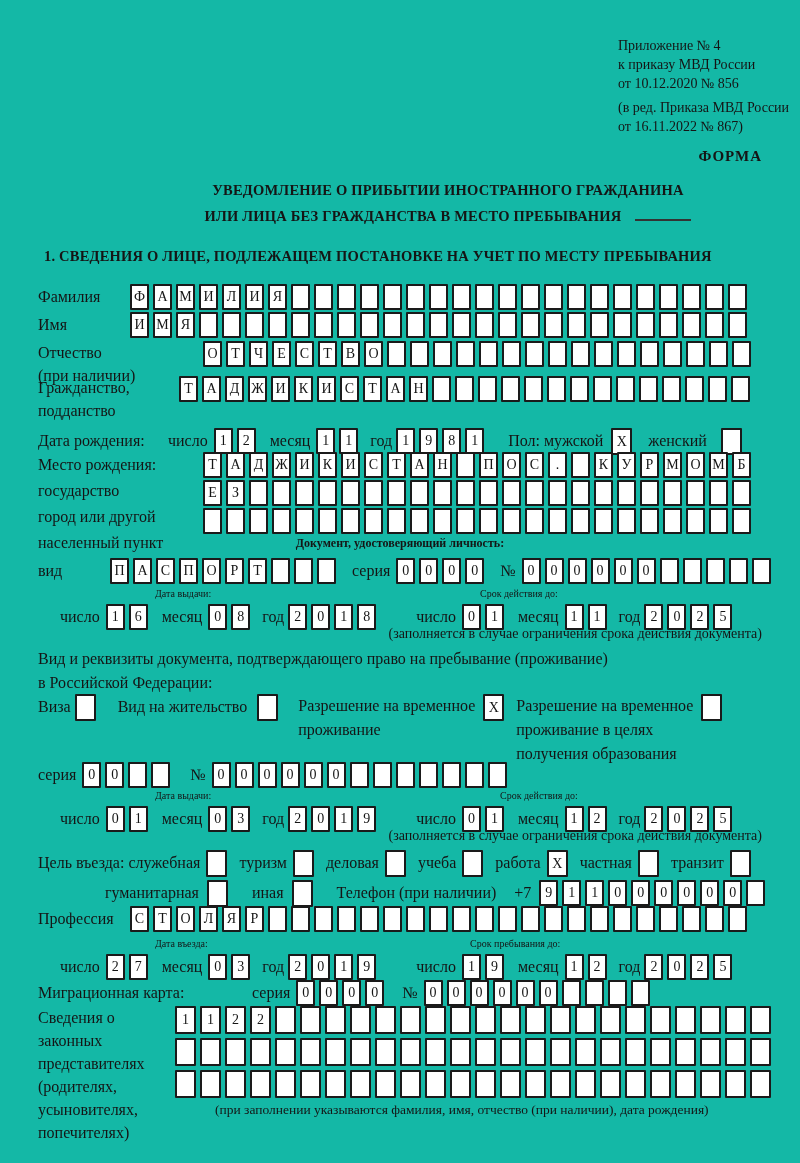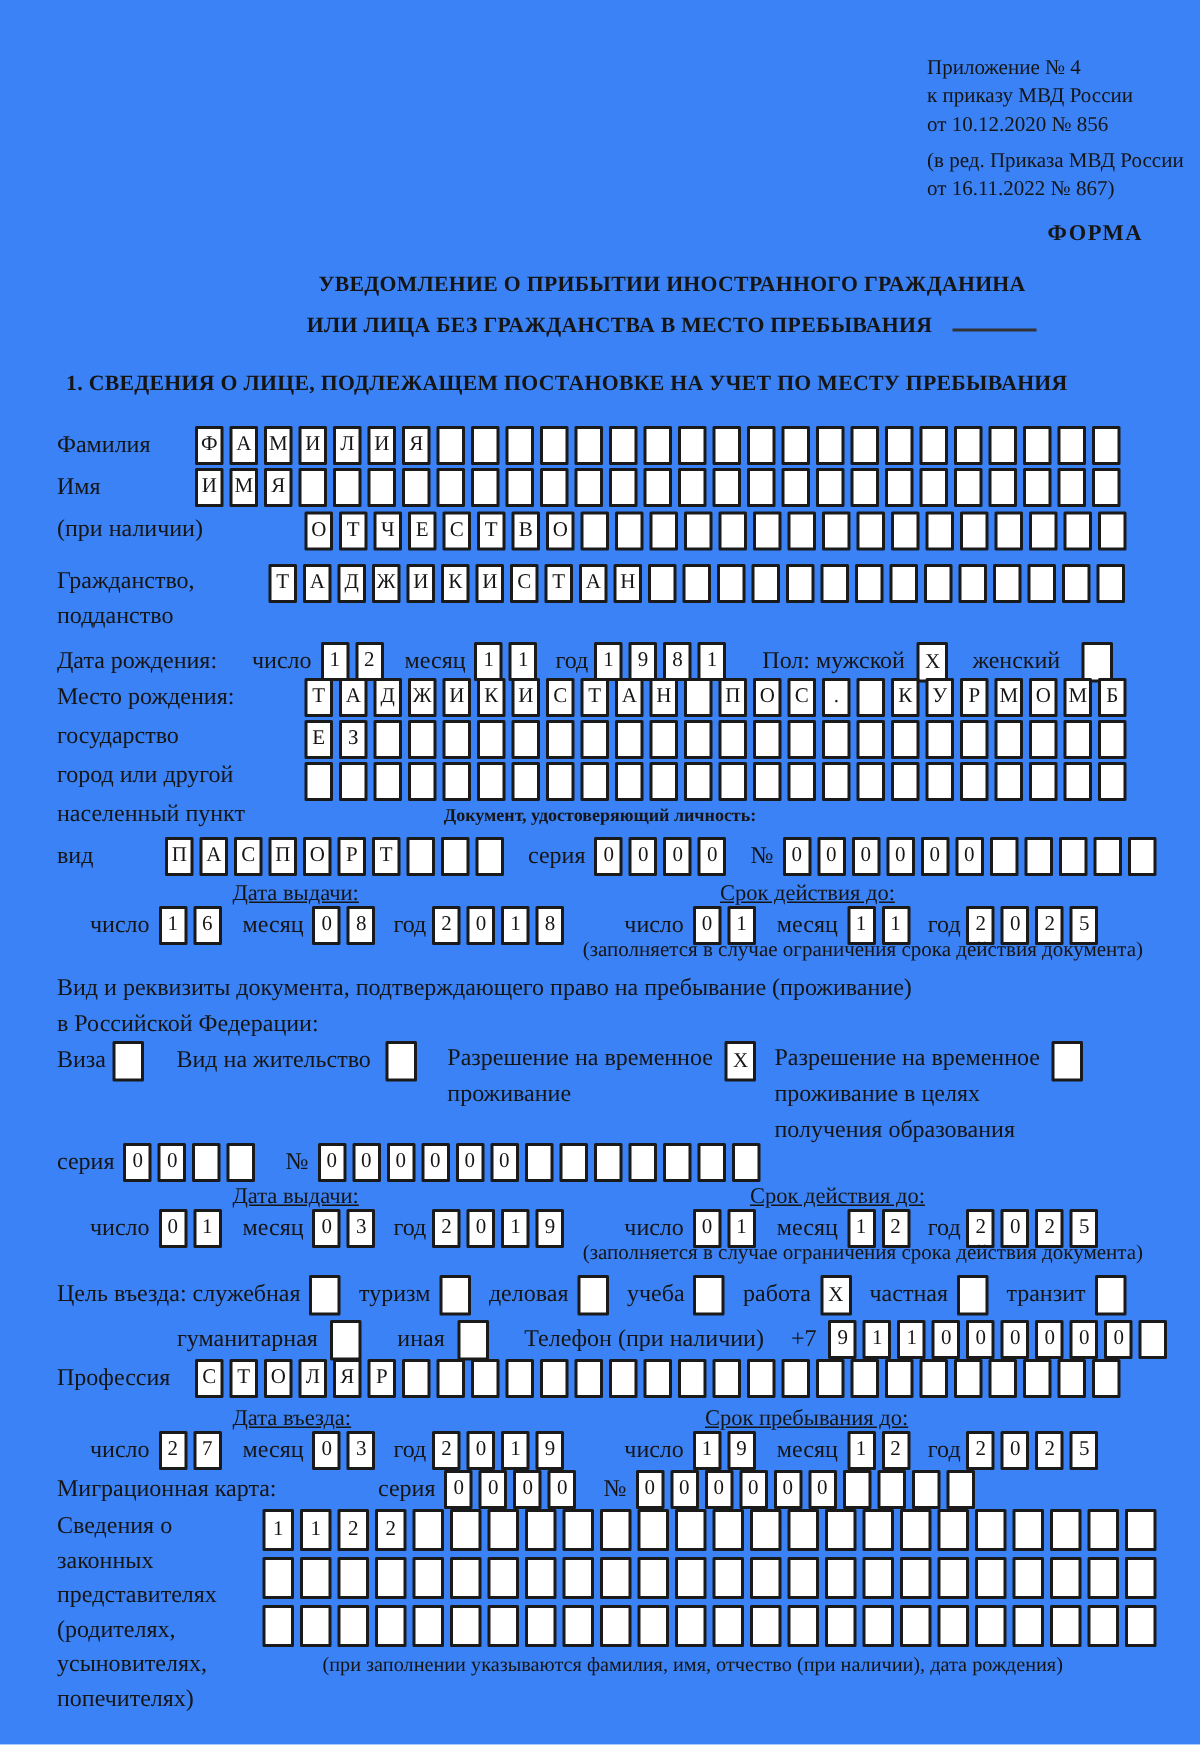--- a/index.html
+++ b/index.html
@@ -1,16 +1,16 @@
 <!DOCTYPE html>
 <html><head>
 <meta charset="utf-8">
 <style>
   html,body{margin:0;padding:0;background:#fff;}
-  .page{position:relative;width:800px;height:1163px;background:#3b82f6;overflow:hidden;
+  .page{position:relative;width:800px;height:1163px;background:#14b8a6;overflow:hidden;
         font-family:"Liberation Serif","DejaVu Serif",serif;color:#151515;font-size:16px;}
   .abs{position:absolute;}
   .ref{font-size:14px;line-height:19px;}
   .ref .gap{margin-top:5px;}
   .forma{font-weight:bold;font-size:15px;letter-spacing:1px;width:762px;text-align:right;}
   .title{width:100%;text-align:center;font-weight:bold;font-size:14.5px;letter-spacing:.2px;margin-left:48px;}
   .uline{display:inline-block;width:56px;border-bottom:2px solid #333;margin-left:14px;height:12px;}
   .section{font-weight:bold;font-size:14.5px;letter-spacing:.2px;}
   .row{display:flex;align-items:flex-start;}
   .lbl{flex:none;line-height:26px;white-space:nowrap;}
@@ -25,21 +25,21 @@
   .cell{box-sizing:border-box;flex:none;display:flex;align-items:center;justify-content:center;
         width:19px;height:26px;border:2px solid #1a1a1a;margin-right:4px;font-size:14px;
         background:#fff;border-radius:1px;}
   .cb .cell{width:21px;height:27px;margin-right:0;}
   .big .cell{width:21px;height:28px;margin-right:4px;}
   .mt2{margin-top:2px;} .mt4{margin-top:4px;}
   .ml4{margin-left:4px;} .ml6{margin-left:6px;} .ml8{margin-left:8px;} .ml10{margin-left:10px;}
   .ml12{margin-left:12px;} .ml14{margin-left:14px;} .ml16{margin-left:16px;} .ml18{margin-left:18px;}
   .ml20{margin-left:20px;} .ml22{margin-left:22px;} .ml24{margin-left:24px;}
   .ml36{margin-left:36px;}
-  .dh{font-size:15px;white-space:nowrap;text-decoration:underline;}
+  .dh{font-size:10px;white-space:nowrap;}
   .note{font-size:14px;width:762px;text-align:right;}
   .docheader{width:100%;text-align:center;font-weight:bold;font-size:12px;}
   .restitle{line-height:26px;}
   .repnote{font-size:13.5px;margin-left:40px;margin-top:4px;white-space:nowrap;}
 </style>
 </head>
 <body>
 
 <div class="page">
 
@@ -121,20 +121,21 @@
         <span class="cell">&nbsp;</span>
         <span class="cell">&nbsp;</span>
         <span class="cell">&nbsp;</span>
         <span class="cell">&nbsp;</span>
         <span class="cell">&nbsp;</span>
       </span>
   </div>
 
   <div class="abs row" style="top:341px;left:38px">
     <span class="lbl2" style="width:165px">
+      <span class="l">Отчество</span>
       <span class="l">(при наличии)</span>
     </span>
     <span class="cells">
         <span class="cell">О</span>
         <span class="cell">Т</span>
         <span class="cell">Ч</span>
         <span class="cell">Е</span>
         <span class="cell">С</span>
         <span class="cell">Т</span>
         <span class="cell">В</span>
@@ -512,21 +513,21 @@
     <span class="dlbl ml12">частная</span>
     <span class="cells cb ml6">
         <span class="cell">&nbsp;</span>
       </span>
     <span class="dlbl ml12">транзит</span>
     <span class="cells cb ml6">
         <span class="cell">&nbsp;</span>
       </span>
   </div>
 
-  <div class="abs row" style="top:880px;left:118px">
+  <div class="abs row" style="top:880px;left:105px">
     <span class="dlbl">гуманитарная</span>
     <span class="cells cb ml8">
         <span class="cell">&nbsp;</span>
       </span>
     <span class="dlbl ml24">иная</span>
     <span class="cells cb ml8">
         <span class="cell">&nbsp;</span>
       </span>
     <span class="dlbl ml24">Телефон (при наличии)</span>
     <span class="dlbl ml18">+7</span>

